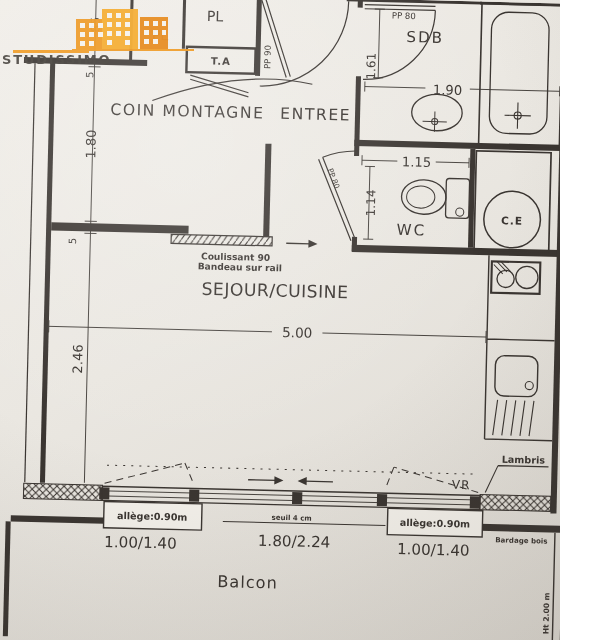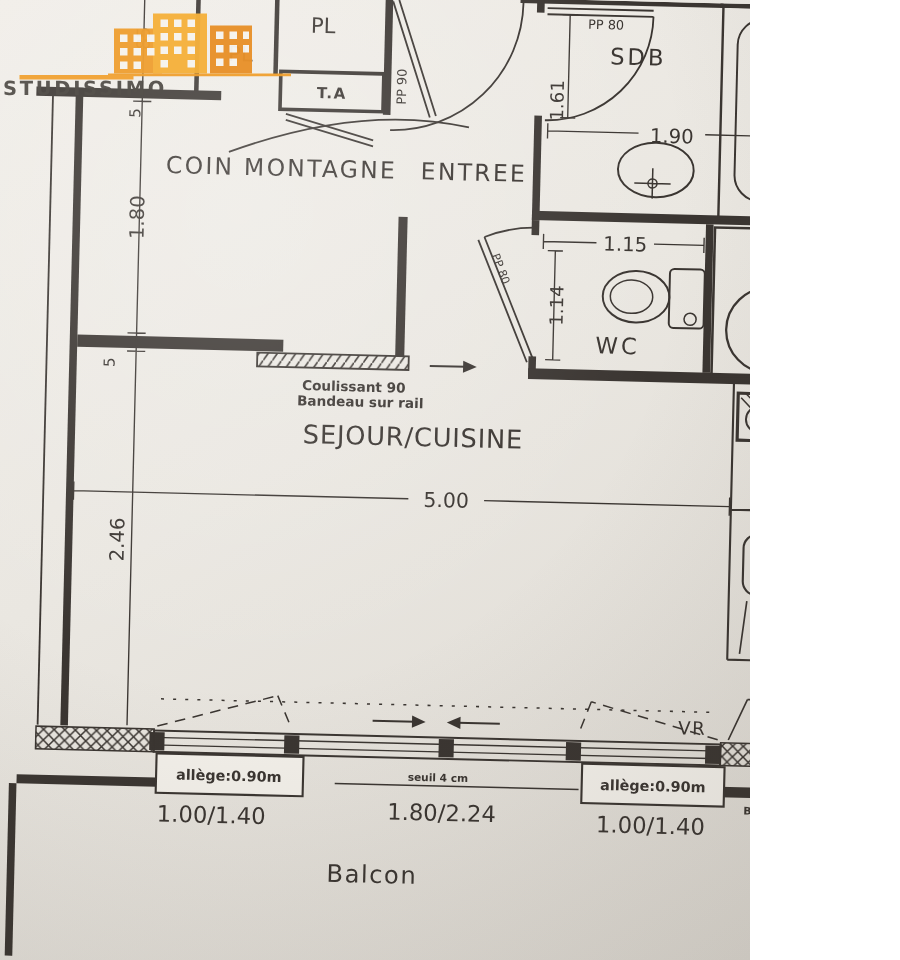--- a/index.html
+++ b/index.html
@@ -1,17 +1,17 @@
 <!DOCTYPE html>
 <html><head>
 <meta charset="utf-8">
 <style>
   html,body{margin:0;padding:0;}
   body{width:600px;height:640px;font-family:"DejaVu Sans",sans-serif;}
-  .photo{position:relative;width:500px;height:640px;overflow:hidden;
+  .photo{position:relative;width:560px;height:640px;overflow:hidden;
     background:linear-gradient(150deg,#f1eee9 0%,#eae7e1 45%,#ddd9d2 100%);}
   .vignette{position:absolute;inset:0;pointer-events:none;z-index:5;
     background:radial-gradient(130% 110% at 32% 22%, rgba(255,255,255,0.20) 0%, rgba(0,0,0,0) 45%, rgba(70,63,52,0.16) 100%);}
   .plan{position:absolute;inset:0;transform:rotate(1.4deg) scale(1.01);transform-origin:50% 52%;}
   svg text{fill:#3a3531;}
   .logo{position:absolute;left:0;top:0;width:210px;height:80px;z-index:6;opacity:0.96;}
   .logo-icon{position:absolute;left:72px;top:7px;}
   .logo-rule{position:absolute;left:13px;top:50px;width:76px;height:3px;background:#f2a435;}
   .logo-text{position:absolute;left:2px;top:52px;font-size:13px;font-weight:700;
     letter-spacing:1.8px;color:#56524d;font-family:"DejaVu Sans",sans-serif;}

